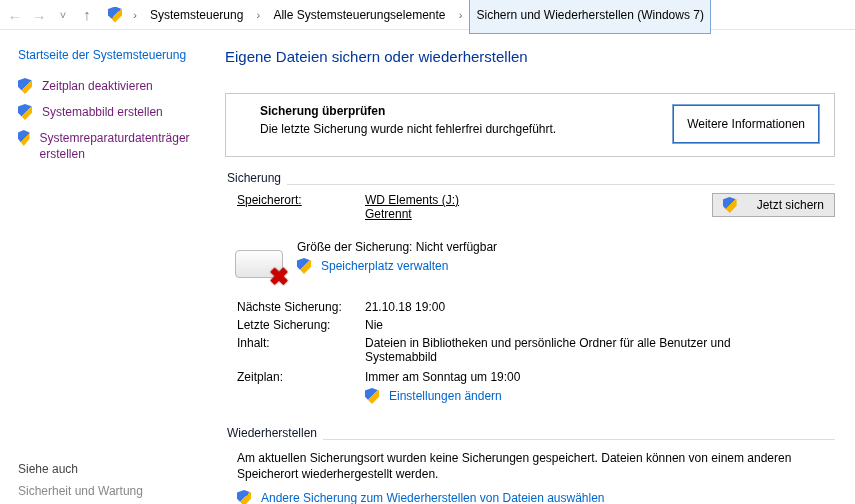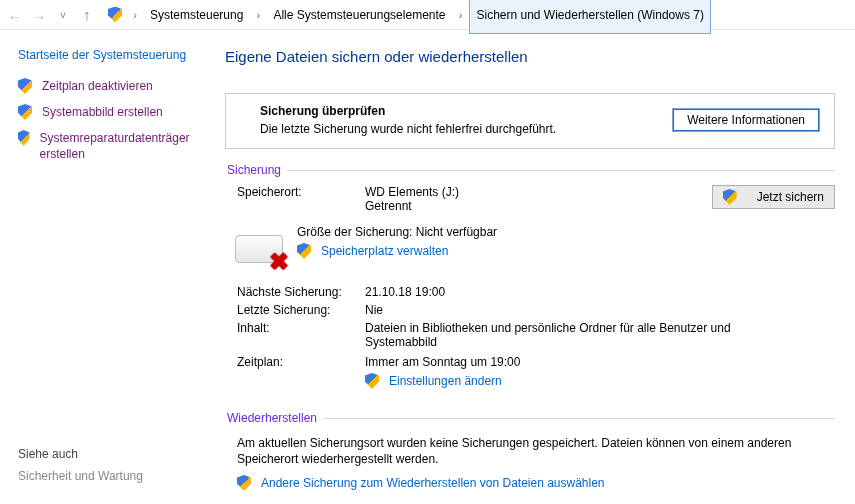--- a/index.html
+++ b/index.html
@@ -110,39 +110,39 @@
   }
   .alert-text { flex:1; }
   .alert-title { font-weight: bold; margin-bottom: 4px;}
   .btn {
     border: 1px solid #7aa7d8;
     background: #fff;
     padding: 4px 14px;
     font-family: inherit;
     font-size: 12px;
     cursor: pointer;
-    height: 24px;
+    height: 40px;
     align-self: center;
     white-space: nowrap;
   }
   .btn:focus, .btn.primary { box-shadow: 0 0 0 1px #2a6ac1 inset; }
   .btn-gray {
     border: 1px solid #adadad;
     background: #e9e9e9;
     padding: 3px 10px;
     font-family: inherit;
     font-size: 12px;
     cursor: pointer;
     display: inline-flex;
     align-items: center;
     gap: 16px;
   }
   .section-hdr {
-    display:flex; align-items:center;
-    color:#6d28d9;
+    display:flex; align-items:flex-end;
+    color:#0f172a;
     margin: 4px 0 8px 0;
   }
   .section-hdr .label { margin-right: 6px; padding-left: 2px;}
   .section-hdr .rule { flex:1; height:1px; background:#dcdcdc; }
   .kv {
     display: flex;
     align-items: flex-start;
     margin-bottom: 4px;
   }
   .kv .k { width: 140px; flex:0 0 140px; padding-left: 12px;}
@@ -224,21 +224,21 @@
         </div>
         <button class="btn primary">Weitere Informationen</button>
       </div>
     </div>
 
     <div class="section-hdr">
       <span class="label">Sicherung</span>
       <span class="rule"></span>
     </div>
 
-    <div class="row-flex" style="margin-bottom:8px;">
+    <div class="row-flex" style="margin-bottom:15px;text-decoration:underline;">
       <div class="kv" style="flex:1;">
         <div class="k">Speicherort:</div>
         <div class="v">
           <div>WD Elements (J:)</div>
           <div>Getrennt</div>
         </div>
       </div>
       <div class="right-col">
         <button class="btn-gray">
           <span class="shield-sm"></span>

